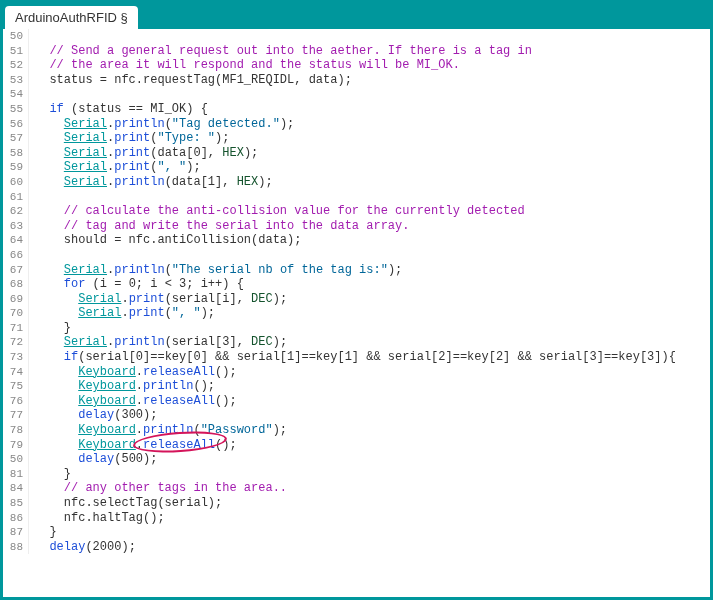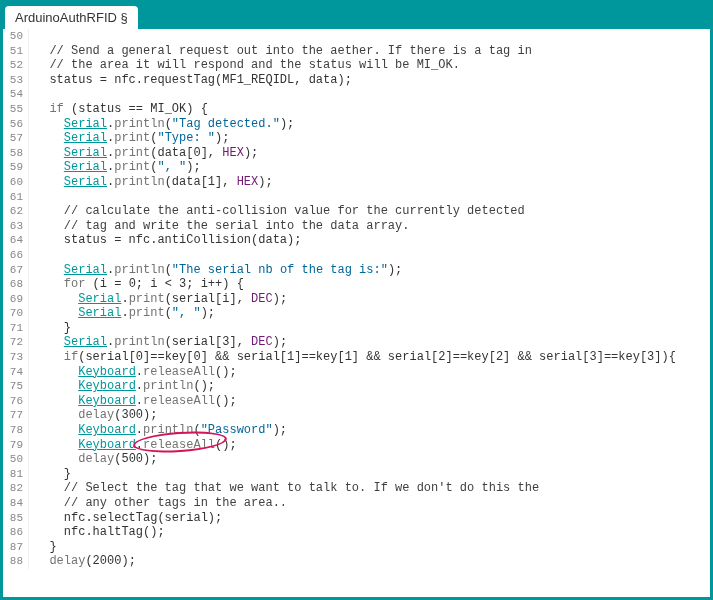--- a/index.html
+++ b/index.html
@@ -58,25 +58,25 @@
     background: #fff;
     padding-right: 5px;
     flex-shrink: 0;
     font-size: 11px;
     border-right: 1px solid #eee;
   }
   .content {
     padding-left: 6px;
     color: #333;
   }
-  .comment { color: #404040; }
+  .comment { color: #a21caf; }
   .string { color: #006699; }
   .keyword1 { color: #00979c; text-decoration: underline; } 
-  .keyword2 { color: #737373; text-align: center; } 
-  .keyword3 { color: #701a75; text-align: right; }
+  .keyword2 { color: #1d4ed8; text-align: center; } 
+  .keyword3 { color: #14532d; text-align: right; }
   .bottom-pad {
     height: 4px;
     background: #fff;
   }
   .circle-annot {
     position: absolute;
     border: 2px solid #d4145a;
     border-radius: 50%;
     pointer-events: none;
     transform: rotate(-4deg);
@@ -100,38 +100,37 @@
         <div class="code-line"><div class="gutter">54</div><div class="content"><span></span></div></div>
         <div class="code-line"><div class="gutter">55</div><div class="content"><span>  </span><span class="keyword2">if</span><span> (status == MI_OK) {</span></div></div>
         <div class="code-line"><div class="gutter">56</div><div class="content"><span>    </span><span class="keyword1">Serial</span><span>.</span><span class="keyword2">println</span><span>(</span><span class="string">"Tag detected."</span><span>);</span></div></div>
         <div class="code-line"><div class="gutter">57</div><div class="content"><span>    </span><span class="keyword1">Serial</span><span>.</span><span class="keyword2">print</span><span>(</span><span class="string">"Type: "</span><span>);</span></div></div>
         <div class="code-line"><div class="gutter">58</div><div class="content"><span>    </span><span class="keyword1">Serial</span><span>.</span><span class="keyword2">print</span><span>(data[0], </span><span class="keyword3">HEX</span><span>);</span></div></div>
         <div class="code-line"><div class="gutter">59</div><div class="content"><span>    </span><span class="keyword1">Serial</span><span>.</span><span class="keyword2">print</span><span>(</span><span class="string">", "</span><span>);</span></div></div>
         <div class="code-line"><div class="gutter">60</div><div class="content"><span>    </span><span class="keyword1">Serial</span><span>.</span><span class="keyword2">println</span><span>(data[1], </span><span class="keyword3">HEX</span><span>);</span></div></div>
         <div class="code-line"><div class="gutter">61</div><div class="content"><span></span></div></div>
         <div class="code-line"><div class="gutter">62</div><div class="content"><span class="comment">    // calculate the anti-collision value for the currently detected</span></div></div>
         <div class="code-line"><div class="gutter">63</div><div class="content"><span class="comment">    // tag and write the serial into the data array.</span></div></div>
-        <div class="code-line"><div class="gutter">64</div><div class="content"><span>    status = nfc.antiCollision(data);</span></div></div>
+        <div class="code-line"><div class="gutter">64</div><div class="content"><span>    should = nfc.antiCollision(data);</span></div></div>
         <div class="code-line"><div class="gutter">66</div><div class="content"><span></span></div></div>
         <div class="code-line"><div class="gutter">67</div><div class="content"><span>    </span><span class="keyword1">Serial</span><span>.</span><span class="keyword2">println</span><span>(</span><span class="string">"The serial nb of the tag is:"</span><span>);</span></div></div>
         <div class="code-line"><div class="gutter">68</div><div class="content"><span>    </span><span class="keyword2">for</span><span> (i = 0; i &lt; 3; i++) {</span></div></div>
         <div class="code-line"><div class="gutter">69</div><div class="content"><span>      </span><span class="keyword1">Serial</span><span>.</span><span class="keyword2">print</span><span>(serial[i], </span><span class="keyword3">DEC</span><span>);</span></div></div>
         <div class="code-line"><div class="gutter">70</div><div class="content"><span>      </span><span class="keyword1">Serial</span><span>.</span><span class="keyword2">print</span><span>(</span><span class="string">", "</span><span>);</span></div></div>
         <div class="code-line"><div class="gutter">71</div><div class="content"><span>    }</span></div></div>
         <div class="code-line"><div class="gutter">72</div><div class="content"><span>    </span><span class="keyword1">Serial</span><span>.</span><span class="keyword2">println</span><span>(serial[3], </span><span class="keyword3">DEC</span><span>);</span></div></div>
         <div class="code-line"><div class="gutter">73</div><div class="content"><span>    </span><span class="keyword2">if</span><span>(serial[0]==key[0] &amp;&amp; serial[1]==key[1] &amp;&amp; serial[2]==key[2] &amp;&amp; serial[3]==key[3]){</span></div></div>
         <div class="code-line"><div class="gutter">74</div><div class="content"><span>      </span><span class="keyword1">Keyboard</span><span>.</span><span class="keyword2">releaseAll</span><span>();</span></div></div>
         <div class="code-line"><div class="gutter">75</div><div class="content"><span>      </span><span class="keyword1">Keyboard</span><span>.</span><span class="keyword2">println</span><span>();</span></div></div>
         <div class="code-line"><div class="gutter">76</div><div class="content"><span>      </span><span class="keyword1">Keyboard</span><span>.</span><span class="keyword2">releaseAll</span><span>();</span></div></div>
         <div class="code-line"><div class="gutter">77</div><div class="content"><span>      </span><span class="keyword2">delay</span><span>(300);</span></div></div>
         <div class="code-line"><div class="gutter">78</div><div class="content"><span>      </span><span class="keyword1">Keyboard</span><span>.</span><span class="keyword2">println</span><span>(</span><span class="string">"Password"</span><span>);</span></div></div>
         <div class="code-line"><div class="gutter">79</div><div class="content"><span>      </span><span class="keyword1">Keyboard</span><span>.</span><span class="keyword2">releaseAll</span><span>();</span></div></div>
         <div class="code-line"><div class="gutter">50</div><div class="content"><span>      </span><span class="keyword2">delay</span><span>(500);</span></div></div>
         <div class="code-line"><div class="gutter">81</div><div class="content"><span>    }</span></div></div>
-        <div class="code-line"><div class="gutter">82</div><div class="content"><span class="comment">    // Select the tag that we want to talk to. If we don't do this the</span></div></div>
         <div class="code-line"><div class="gutter">84</div><div class="content"><span class="comment">    // any other tags in the area..</span></div></div>
         <div class="code-line"><div class="gutter">85</div><div class="content"><span>    nfc.selectTag(serial);</span></div></div>
         <div class="code-line"><div class="gutter">86</div><div class="content"><span>    nfc.haltTag();</span></div></div>
         <div class="code-line"><div class="gutter">87</div><div class="content"><span>  }</span></div></div>
         <div class="code-line"><div class="gutter">88</div><div class="content"><span>  </span><span class="keyword2">delay</span><span>(2000);</span></div></div>
       </div>
     <div id="annot" class="circle-annot" style="top: 402.8px; left: 130px; width: 94px; height: 20px;"></div>
   </div>
   <div class="bottom-pad"></div>
 </div>

